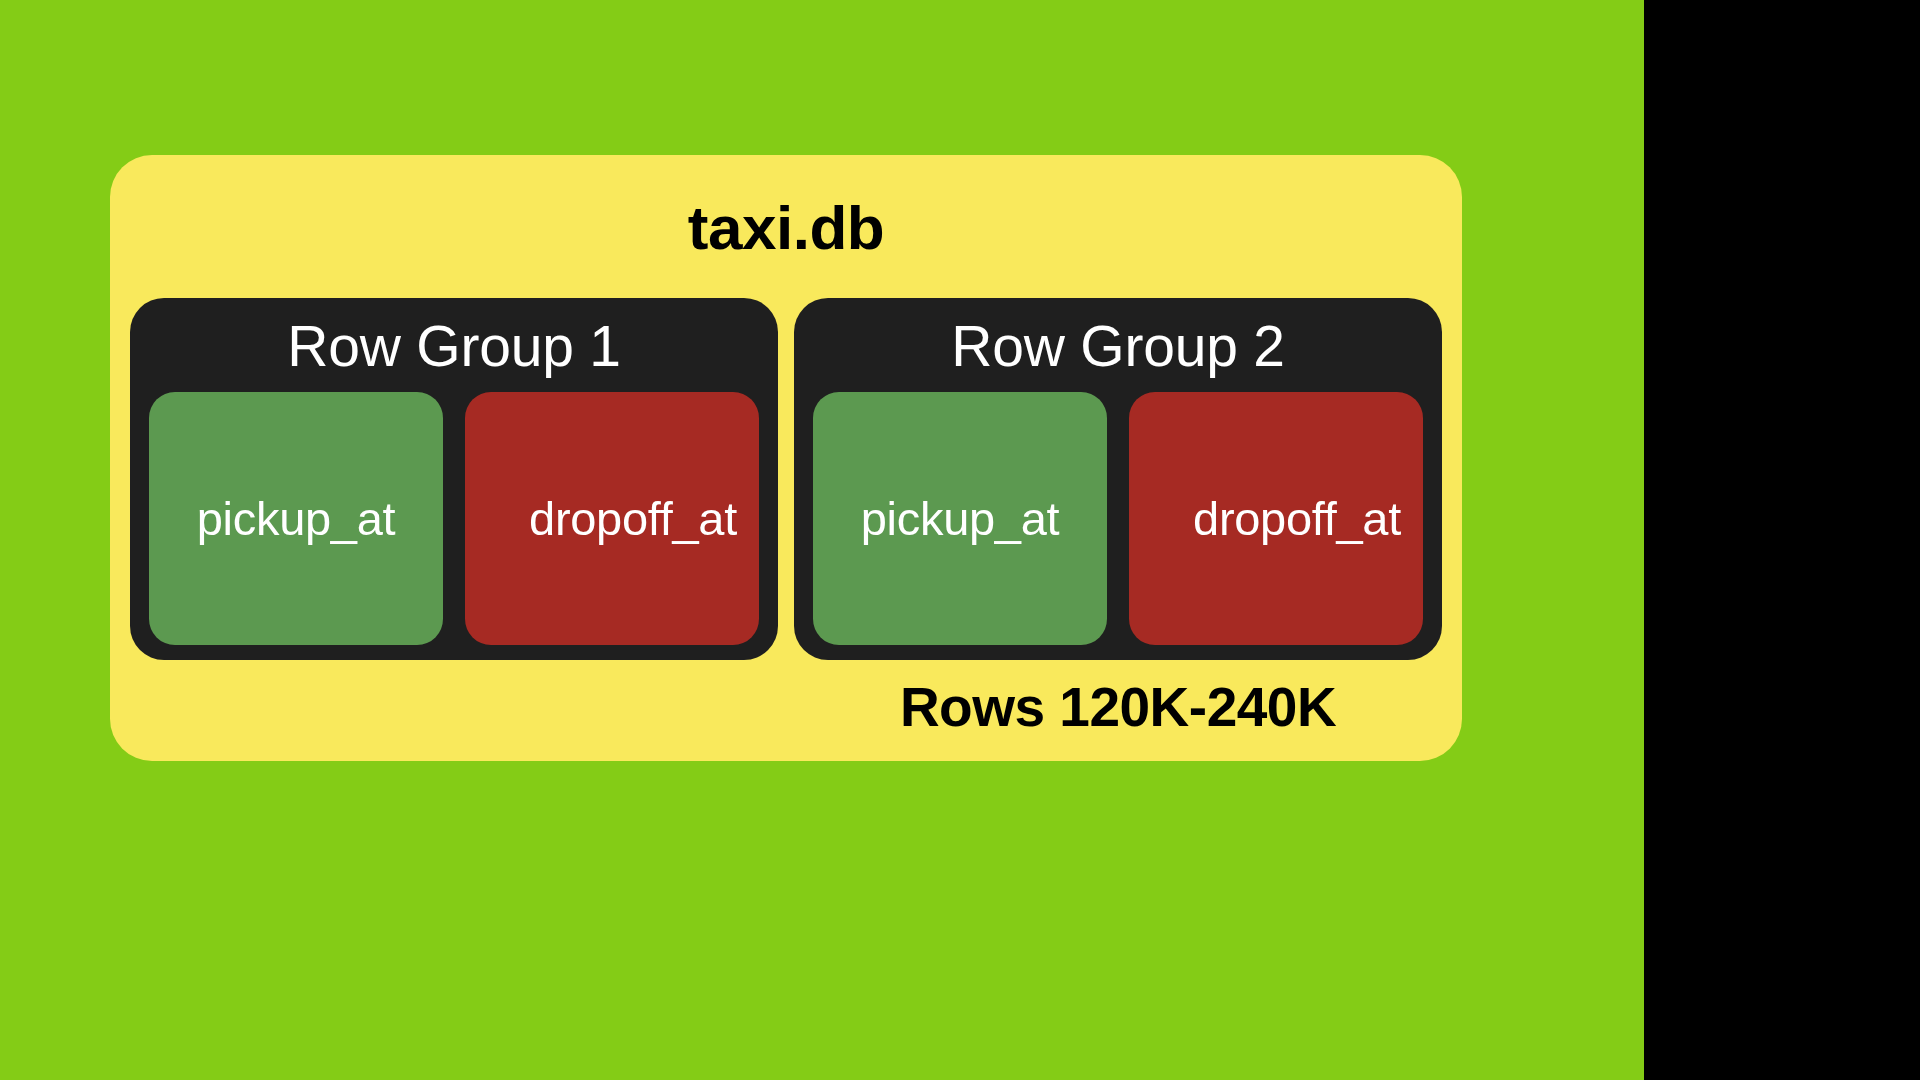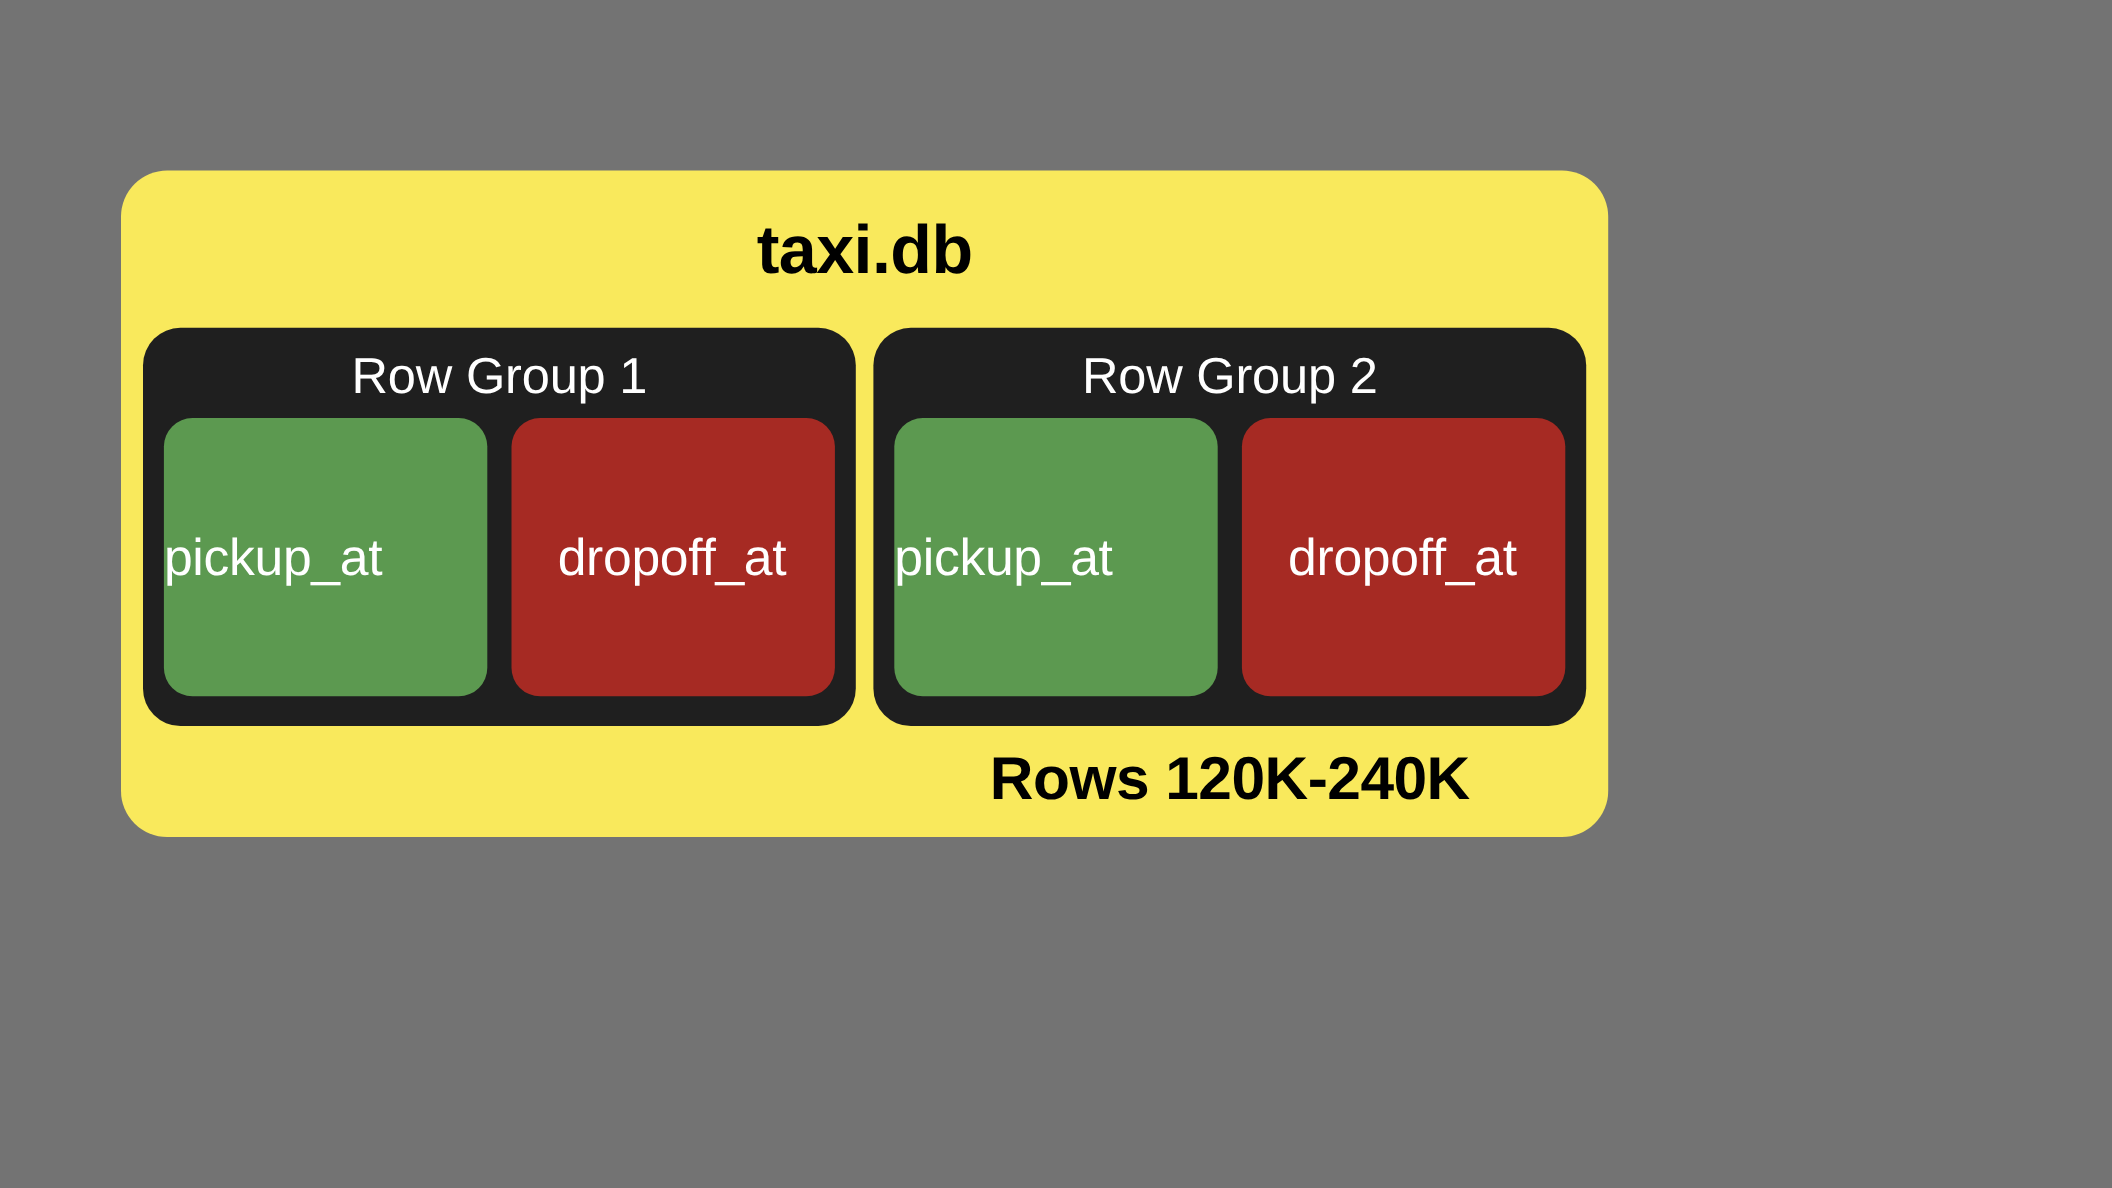--- a/index.html
+++ b/index.html
@@ -9,23 +9,23 @@
   }
   body {
     width: 1920px;
     height: 1080px;
     font-family: "Liberation Sans", sans-serif;
     overflow: hidden;
   }
 
   #canvas {
     position: relative;
-    width: 1920px;
+    width: 1644px;
     height: 1080px;
-    background: #737373;
+    background: #84cc16;
   }
 
   
   .db-panel {
     position: absolute;
     left: 110px;
     top: 155px;
     width: 1352px;
     height: 606px;
     background: #F9E95C;
@@ -71,21 +71,21 @@
     background: #1F1F1F;
     border-radius: 34px;
     box-sizing: border-box;
     display: flex;
     flex-direction: column;
     align-items: center;
   }
 
   .group-label {
     margin-top: 19px;
-    font-size: 46px;
+    font-size: 57px;
     font-weight: normal;
     color: #FFFFFF;
     line-height: 1.05;
     letter-spacing: -0.2px;
     text-align: center;
   }
 
   .columns-row {
     margin-top: 15px;
     width: 100%;
@@ -93,20 +93,21 @@
     justify-content: center;
     gap: 22px;
   }
 
   .col-box {
     width: 294px;
     height: 253px;
     border-radius: 26px;
     display: flex;
     align-items: center;
+    justify-content: center;
     box-sizing: border-box;
   }
 
   .col-box.green { background: #5C9950; }
   .col-box.red   { background: #A62A23; padding-left: 42px; }
 
   .col-label {
     font-size: 47px;
     font-weight: normal;
     color: #FFFFFF;

